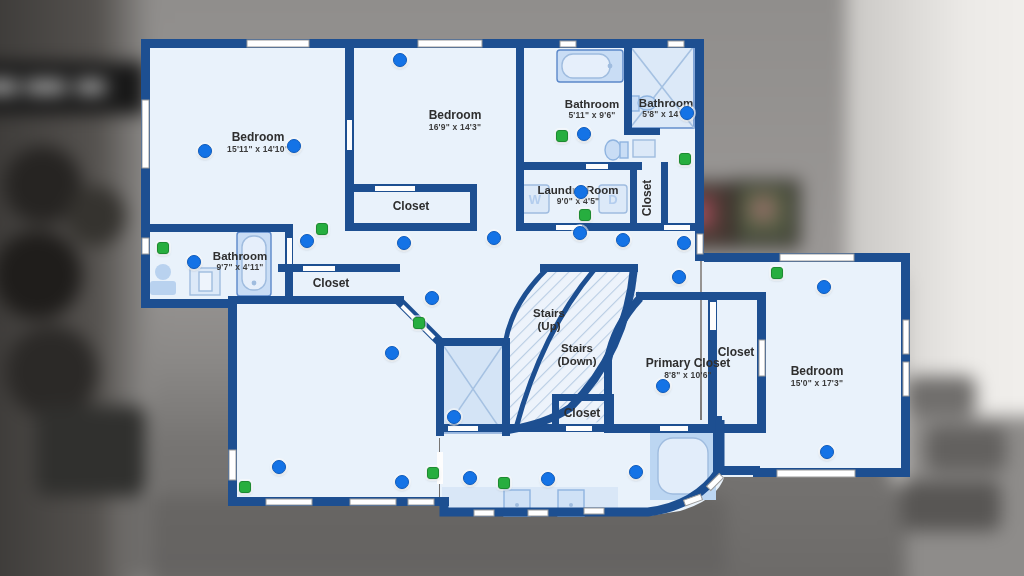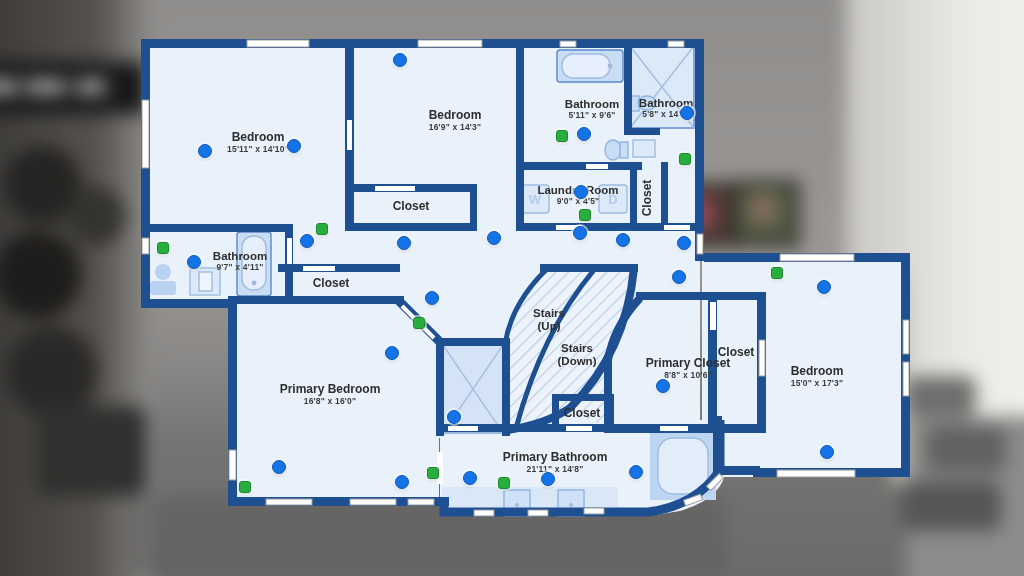--- a/index.html
+++ b/index.html
@@ -264,28 +264,20 @@
     <div class="nm">Primary Closet</div>
     <div class="dm">8'8" x 10'6"</div>
   </div>
   <div class="lbl" style="left:736px;top:353px">
     <div class="nm">Closet</div>
   </div>
   <div class="lbl" style="left:817px;top:377px">
     <div class="nm">Bedroom</div>
     <div class="dm">15'0" x 17'3"</div>
   </div>
-  <div class="lbl" style="left:330px;top:395px">
-    <div class="nm">Primary Bedroom</div>
-    <div class="dm">16'8" x 16'0"</div>
-  </div>
-  <div class="lbl" style="left:555px;top:463px">
-    <div class="nm">Primary Bathroom</div>
-    <div class="dm">21'11" x 14'8"</div>
-  </div>
   <div class="appl" style="left:535px;top:199px">W</div>
   <div class="appl" style="left:613px;top:199px">D</div>
 
   <div id="markers">
       <div class="dot" style="left: 205px; top: 151px;"></div>
       <div class="dot" style="left: 294px; top: 146px;"></div>
       <div class="dot" style="left: 400px; top: 60px;"></div>
       <div class="dot" style="left: 584px; top: 134px;"></div>
       <div class="dot" style="left: 687px; top: 113px;"></div>
       <div class="dot" style="left: 581px; top: 192px;"></div>

